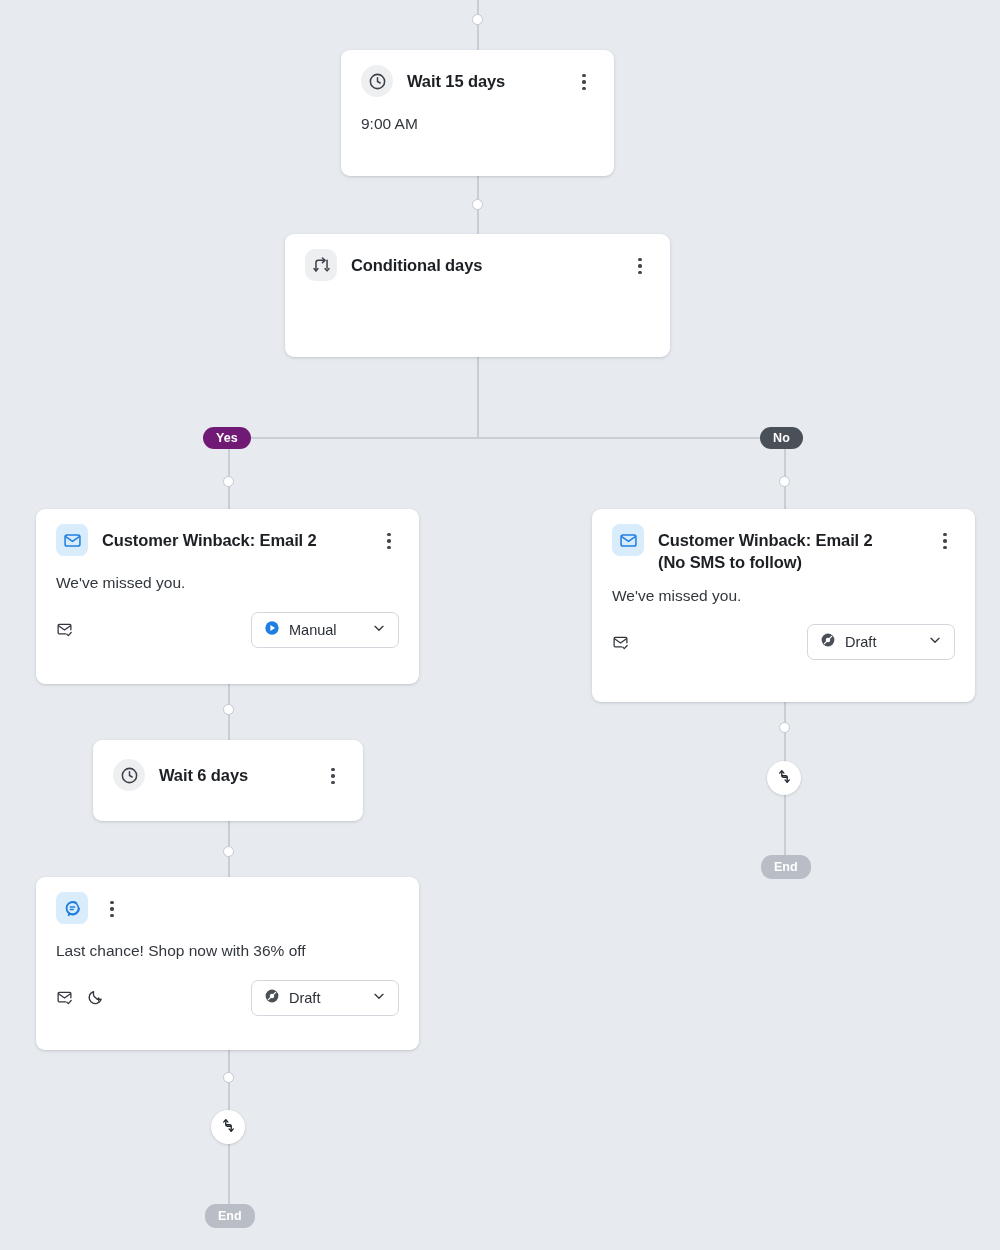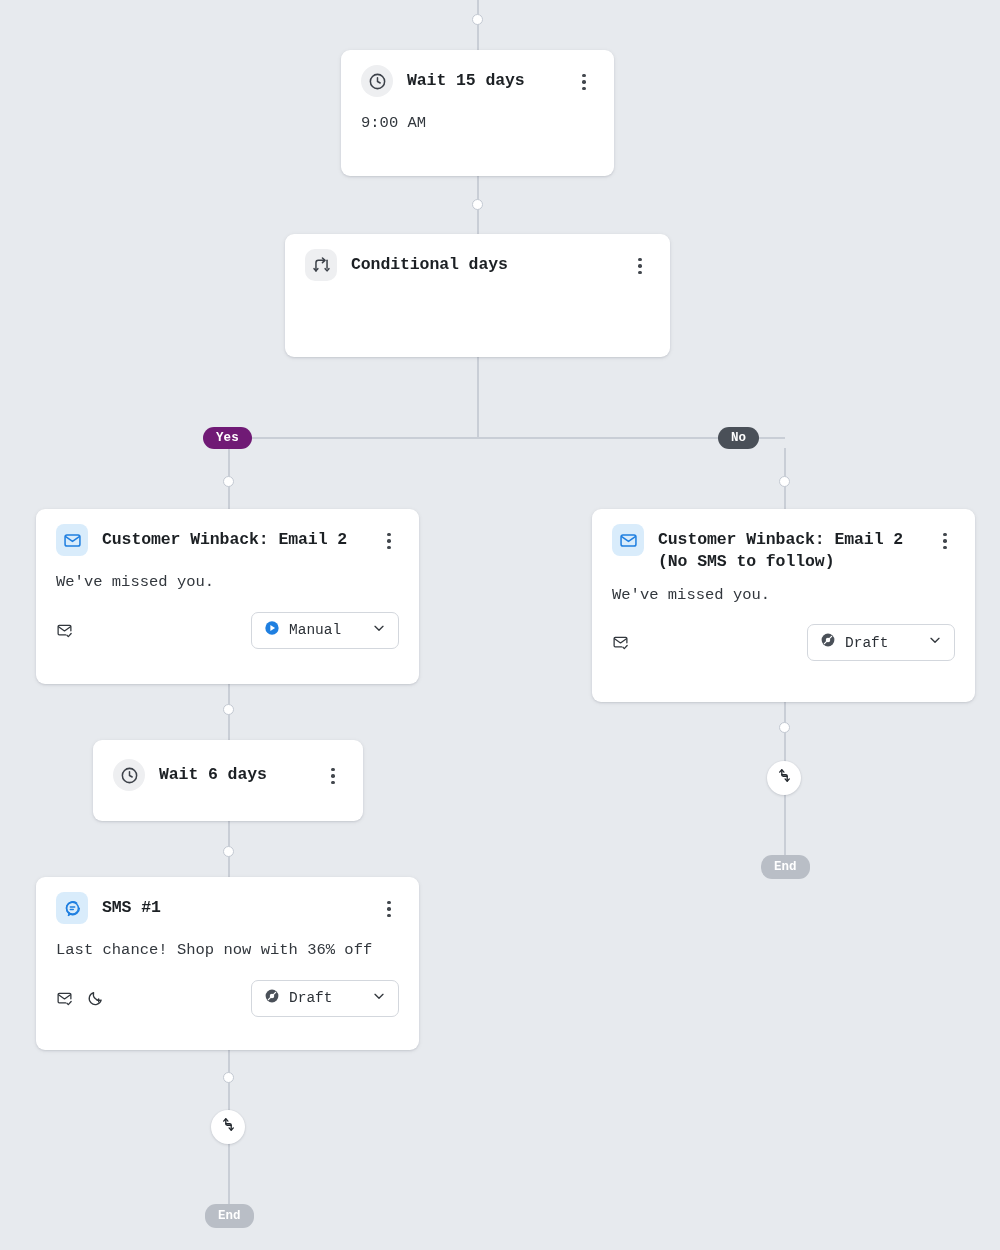--- a/index.html
+++ b/index.html
@@ -10,21 +10,20 @@
     background: #e7eaee;
     font-family: "Liberation Sans", sans-serif;
     -webkit-font-smoothing: antialiased;
   }
 
   #canvas {
     position: relative;
     width: 1000px;
     height: 1232px;
     overflow: hidden;
-    font-family: Liberation Mono, monospace;
   }
 
   
   .vline {
     position: absolute;
     width: 2px;
     background: #c9ced6;
   }
   .hline {
     position: absolute;
@@ -248,21 +247,21 @@
       <div class="node-title">Conditional days</div>
       <div class="kebab">
           <i></i>
           <i></i>
           <i></i>
         </div>
     </div>
   </div>
 
   <div class="branch-badge" style="left:203px; top:427px; background:#701a75;">Yes</div>
-  <div class="branch-badge" style="left:718px; top:427px; background:#4a5058;">No</div>
+  <div class="branch-badge" style="left:760px; top:427px; background:#4a5058;">No</div>
 
   <div class="card" style="left:36px; top:509px; width:383px; height:175px;">
     <div class="card-head">
       <span class="node-icon blue">
         <svg width="19" height="19" viewBox="0 0 24 24" fill="none" stroke="#1f7fe0" stroke-width="1.9" stroke-linecap="round" stroke-linejoin="round">
           <rect x="2.6" y="5" width="18.8" height="14" rx="2.4"></rect>
           <polyline points="3.4,7 12,13.2 20.6,7"></polyline>
         </svg>
       </span>
       <div class="node-title">Customer Winback: Email 2</div>
@@ -368,21 +367,20 @@
     <div class="card-head">
       <span class="node-icon blue">
         <svg width="19" height="19" viewBox="0 0 24 24" fill="none" stroke="#1f7fe0" stroke-width="1.8" stroke-linecap="round" stroke-linejoin="round">
           <path d="M20.6 11.6a8.2 8.2 0 1 1-3.3-6.5"></path>
           <circle cx="12" cy="11.6" r="7.4"></circle>
           <line x1="9.2" y1="10.2" x2="14.8" y2="10.2"></line>
           <line x1="9.2" y1="13.2" x2="13" y2="13.2"></line>
           <path d="M8.2 17.6l-1.4 3.2 3.4-2"></path>
         </svg>
       </span>
-      <div class="node-title">SMS #1</div>
       <div class="kebab">
           <i></i>
           <i></i>
           <i></i>
         </div>
     </div>
     <div class="card-sub">Last chance! Shop now with 36% off</div>
     <div class="card-foot">
       <div class="foot-icons">
         <span>

